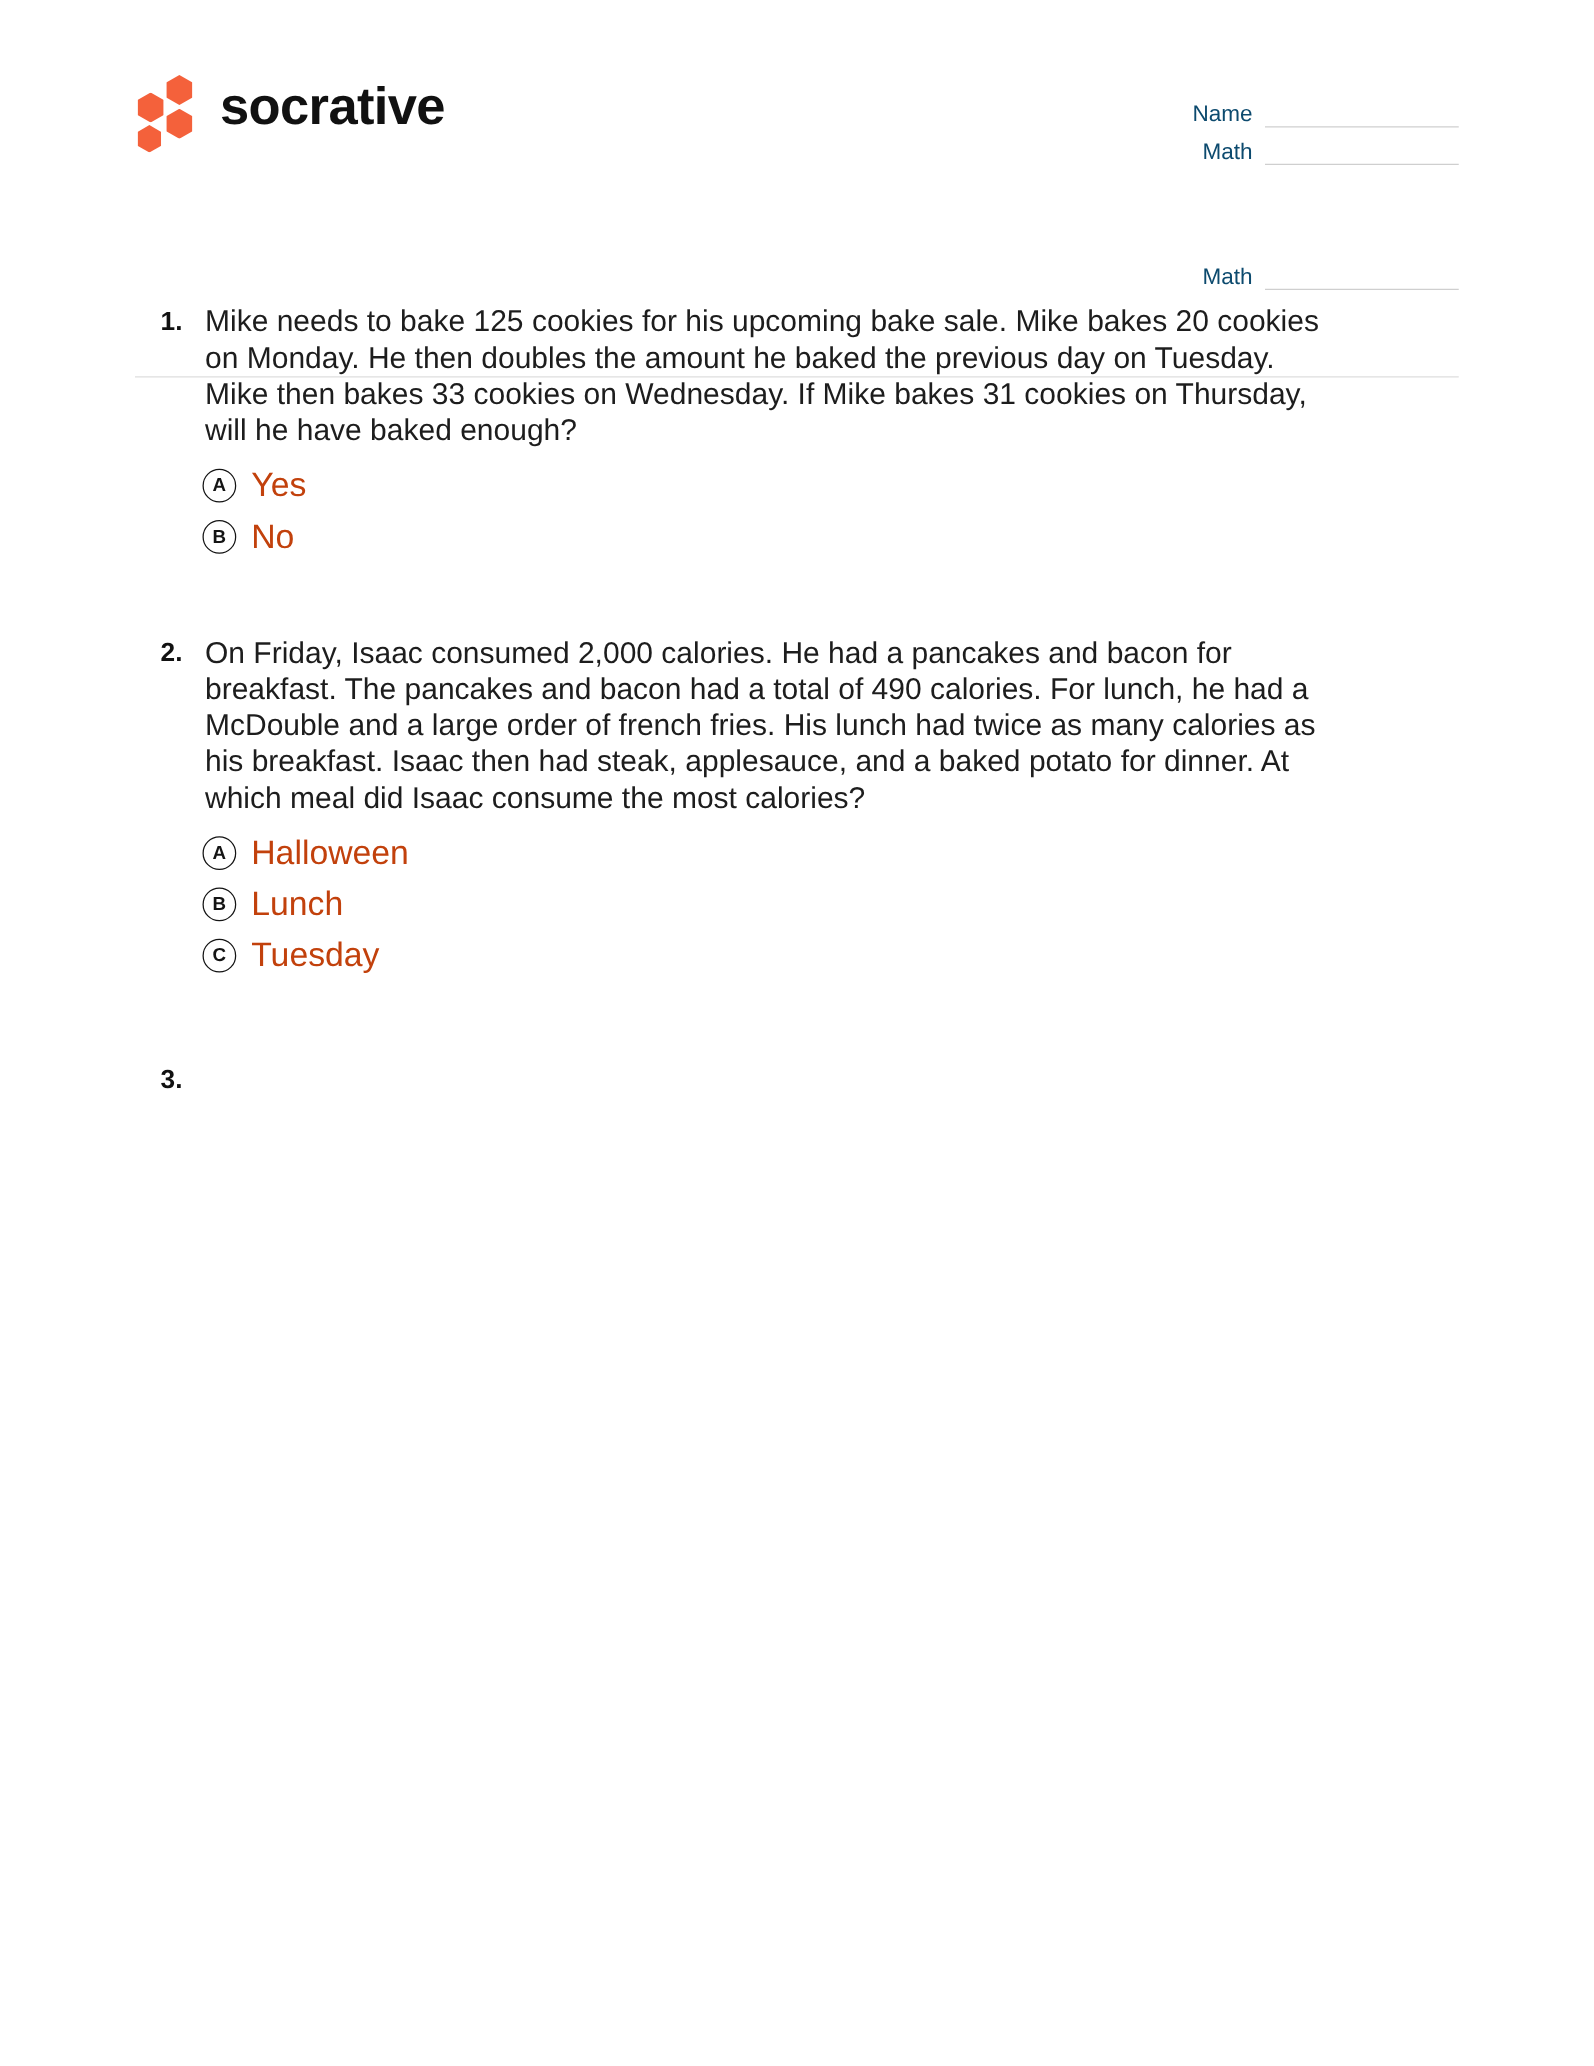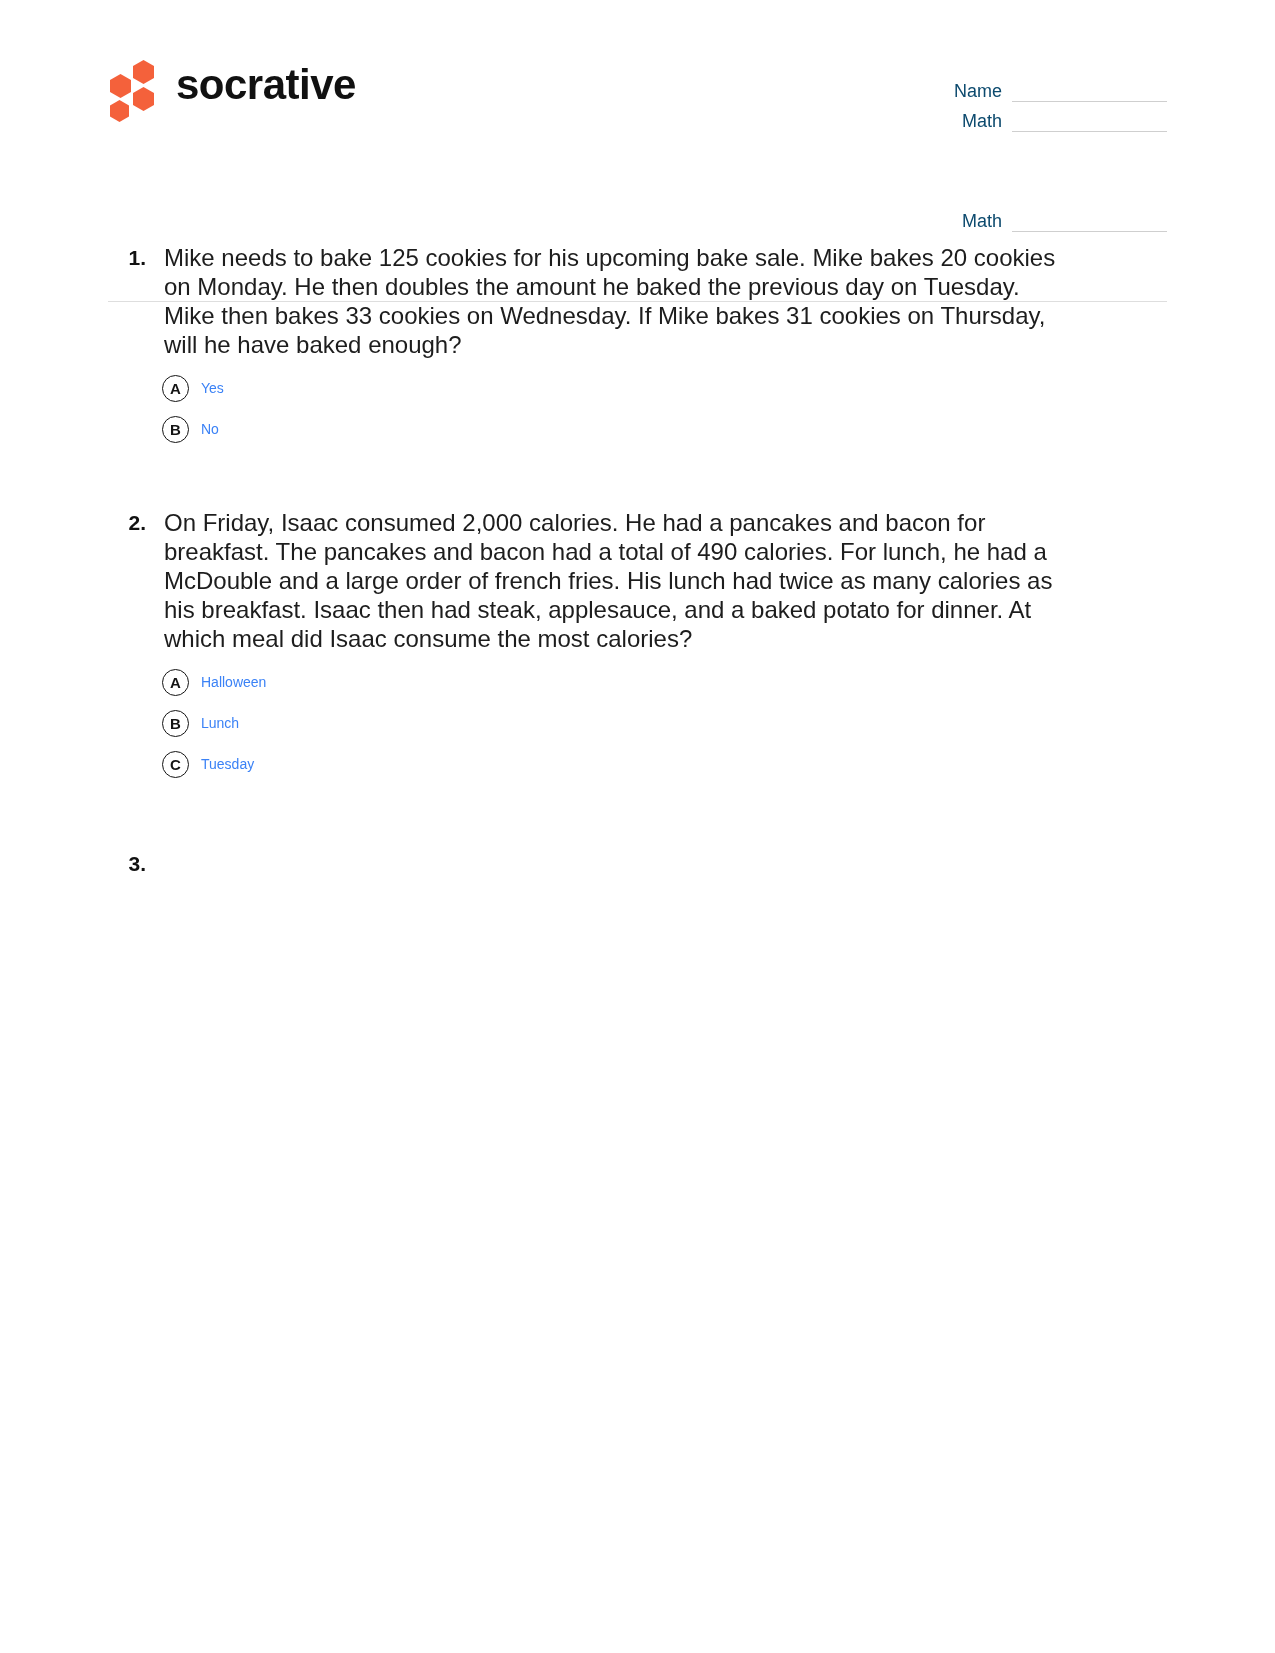--- a/index.html
+++ b/index.html
@@ -168,23 +168,23 @@
     display: flex;
     align-items: center;
     justify-content: center;
     font-size: 15px;
     font-weight: 700;
     color: #141414;
     box-sizing: border-box;
     line-height: 1;
   }
   .choice-text {
-    font-size: 14px;
+    font-size: 27px;
     line-height: 27px;
-    color: #3b82f6;
+    color: #c2410c;
   }
 
   .q-spacer-lg { margin-bottom: 64px; }
 </style>
 </head>
 <body>
 
 <div class="page">
 
   <div class="header">

